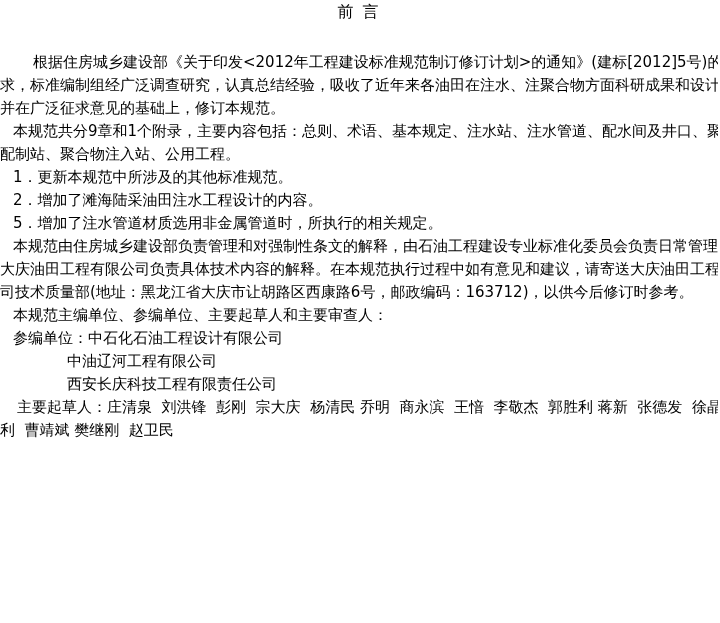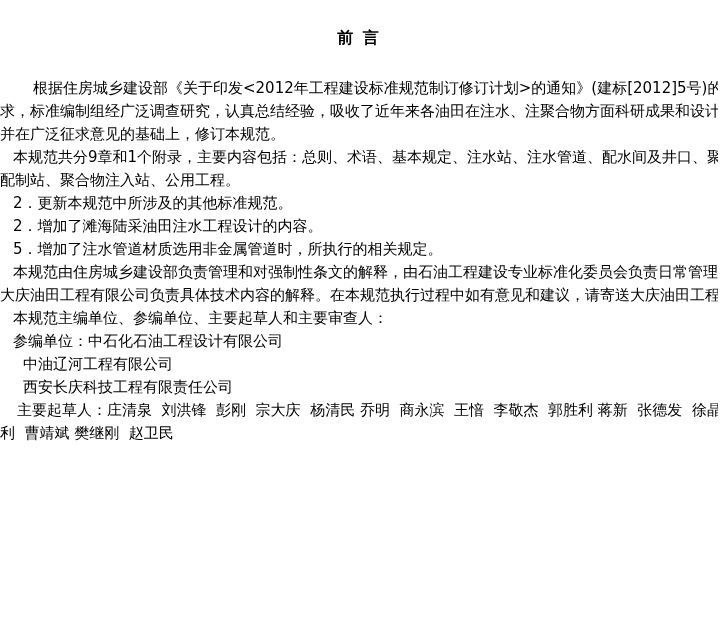--- a/index.html
+++ b/index.html
@@ -14,62 +14,62 @@
     color: #000000;
     font-family: "DejaVu Sans", "Liberation Sans", sans-serif;
   }
   .doc {
     width: 720px;
     height: 623px;
     box-sizing: border-box;
     padding: 0 2px 0 0;
   }
   .doc-title {
-    margin-top: 26px;
     height: 23px;
     line-height: 23px;
     text-align: center;
     font-size: 16px;
-    font-weight: 700;
+    font-weight: 400;
     letter-spacing: 2px;
     white-space: pre;
   }
   .doc-body {
     margin-top: 28px;
     font-size: 15px;
   }
   .line {
     height: 23px;
     line-height: 23px;
     white-space: pre;      
     overflow: hidden;
     font-size: 15px;
   }
   .ind-none { padding-left: 0; }
   .ind-sm   { padding-left: 13px; }  
   .ind-md   { padding-left: 17px; }  
   .ind-lg   { padding-left: 33px; }  
-  .ind-sub  { padding-left: 23px; }  
+  .ind-sub  { padding-left: 67px; }  
 </style>
 </head>
 <body>
 
 <div class="doc">
   <div class="doc-title">前 言</div>
   <div class="doc-body">
       <div class="line ind-lg">根据住房城乡建设部《关于印发&lt;2012年工程建设标准规范制订修订计划&gt;的通知》(建标[2012]5号)的要</div>
       <div class="line ind-none">求，标准编制组经广泛调查研究，认真总结经验，吸收了近年来各油田在注水、注聚合物方面科研成果和设计经验，</div>
       <div class="line ind-none">并在广泛征求意见的基础上，修订本规范。</div>
       <div class="line ind-sm">本规范共分9章和1个附录，主要内容包括：总则、术语、基本规定、注水站、注水管道、配水间及井口、聚合物</div>
       <div class="line ind-none">配制站、聚合物注入站、公用工程。</div>
-      <div class="line ind-sm">2．更新本规范中所涉及的其他标准规范。</div>
+      <div class="line ind-sm">1．更新本规范中所涉及的其他标准规范。</div>
       <div class="line ind-sm">2．增加了滩海陆采油田注水工程设计的内容。</div>
       <div class="line ind-sm">5．增加了注水管道材质选用非金属管道时，所执行的相关规定。</div>
       <div class="line ind-sm">本规范由住房城乡建设部负责管理和对强制性条文的解释，由石油工程建设专业标准化委员会负责日常管理，由</div>
       <div class="line ind-none">大庆油田工程有限公司负责具体技术内容的解释。在本规范执行过程中如有意见和建议，请寄送大庆油田工程有限公</div>
+      <div class="line ind-none">司技术质量部(地址：黑龙江省大庆市让胡路区西康路6号，邮政编码：163712)，以供今后修订时参考。</div>
       <div class="line ind-sm">本规范主编单位、参编单位、主要起草人和主要审查人：</div>
       <div class="line ind-sm">参编单位：中石化石油工程设计有限公司</div>
       <div class="line ind-sub">中油辽河工程有限公司</div>
       <div class="line ind-sub">西安长庆科技工程有限责任公司</div>
       <div class="line ind-md">主要起草人：庄清泉  刘洪锋  彭刚  宗大庆  杨清民 乔明  商永滨  王愔  李敬杰  郭胜利 蒋新  张德发  徐晶  王胜</div>
       <div class="line ind-none">利  曹靖斌 樊继刚  赵卫民</div>
     </div>
 </div>
 
 </body></html>

